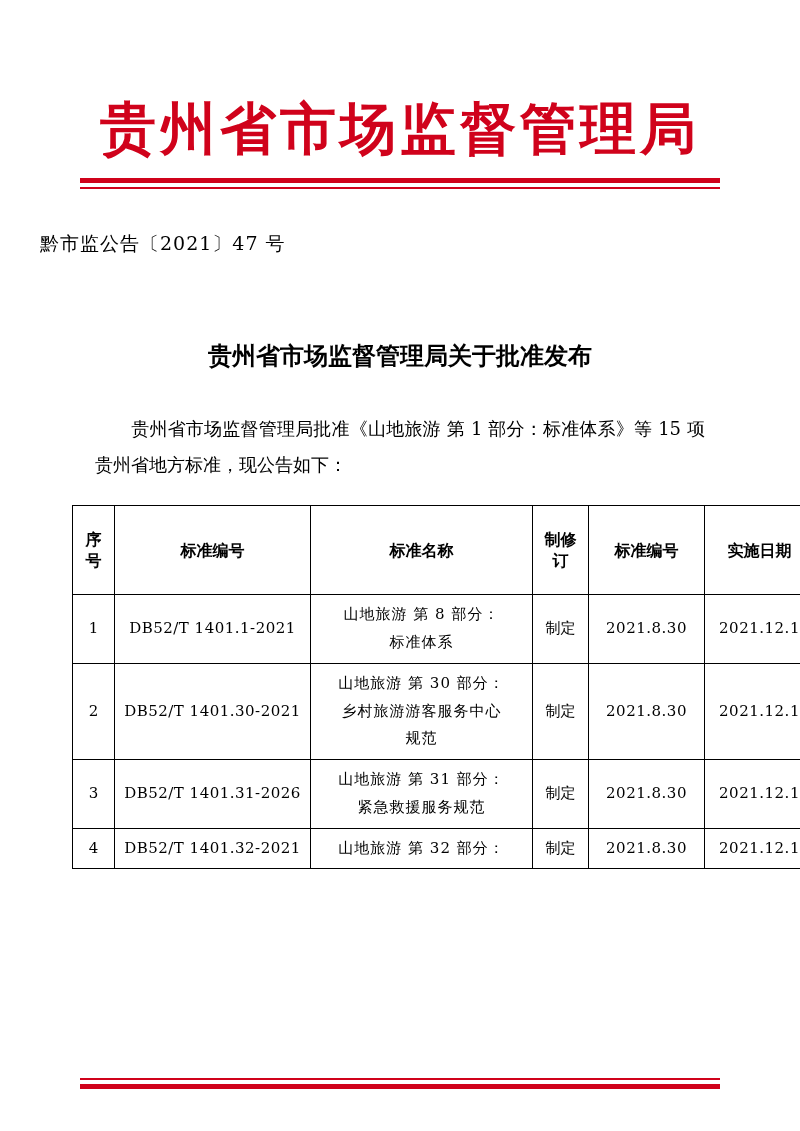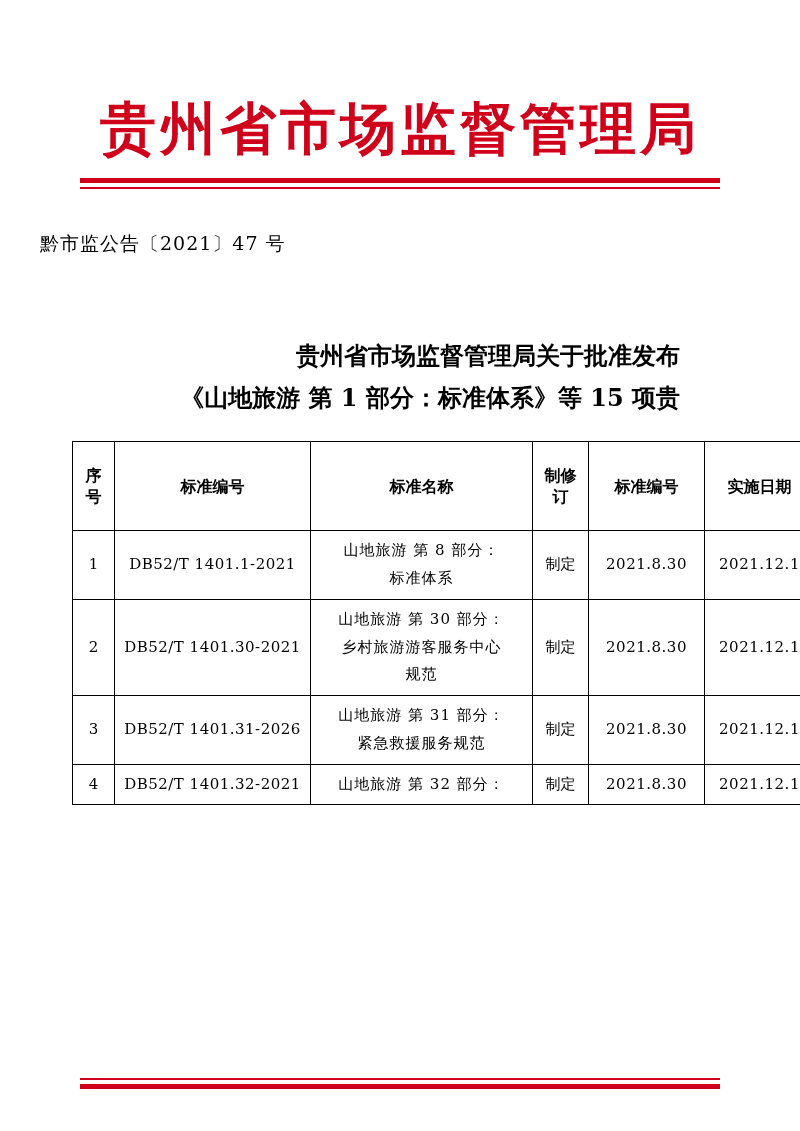--- a/index.html
+++ b/index.html
@@ -65,21 +65,20 @@
     margin-top: 78px;
     text-align: center;
     font-weight: bold;
     font-size: 24px;
     line-height: 1.75;
     font-family: "DejaVu Serif", "Liberation Serif", serif;
     padding: 0 80px;
   }
   .doc-title .line {
     display: block;
-    text-align: right;
   }
 
   
   .body-text {
     margin-top: 34px;
     font-size: 18px;
     line-height: 2.0;
     text-align: justify;
     padding: 0 55px;
     font-family: "DejaVu Serif", "Liberation Serif", serif;
@@ -162,23 +161,25 @@
   <div class="masthead">
     <div class="masthead-title">贵州省市场监督管理局</div>
     <div class="rule-thick"></div>
     <div class="rule-thin"></div>
   </div>
 
   <div class="doc-number">黔市监公告〔2021〕47 号</div>
 
   <div class="doc-title">
     <span class="line">贵州省市场监督管理局关于批准发布</span>
-    <span class="line">《山地旅游 第 1 部分：标准体系》等 15 项贵</span>
-  </div>
-
+  </div>
+
+  <div class="body-text">
+    <span class="indent"></span><span>贵州省市场监督管理局批准《山地旅游 第 1 部分：标准体系》等 15 项贵州省地方标准，现公告如下：</span>
+  </div>
 
   <div class="table-wrap">
     <table class="std-table">
       <colgroup>
         <col class="col-seq">
         <col class="col-code">
         <col class="col-name">
         <col class="col-type">
         <col class="col-appr">
         <col class="col-impl">

